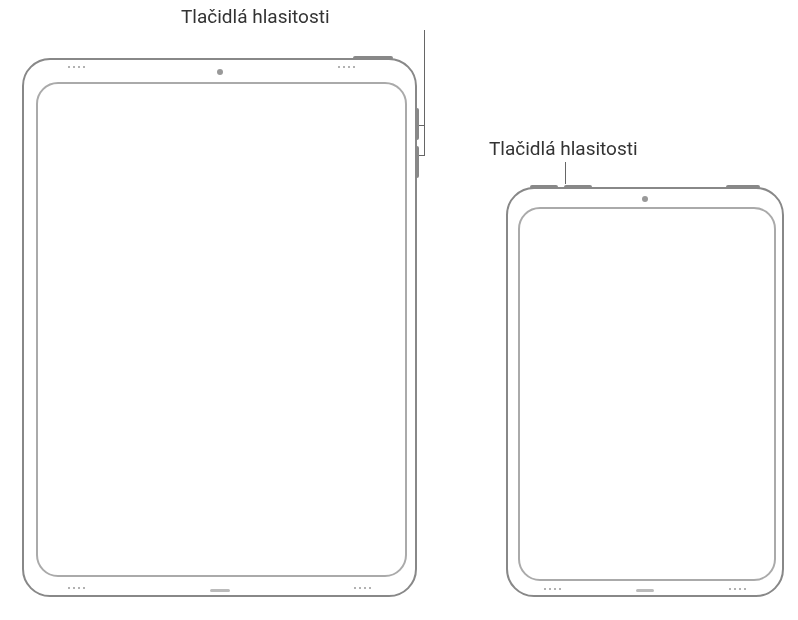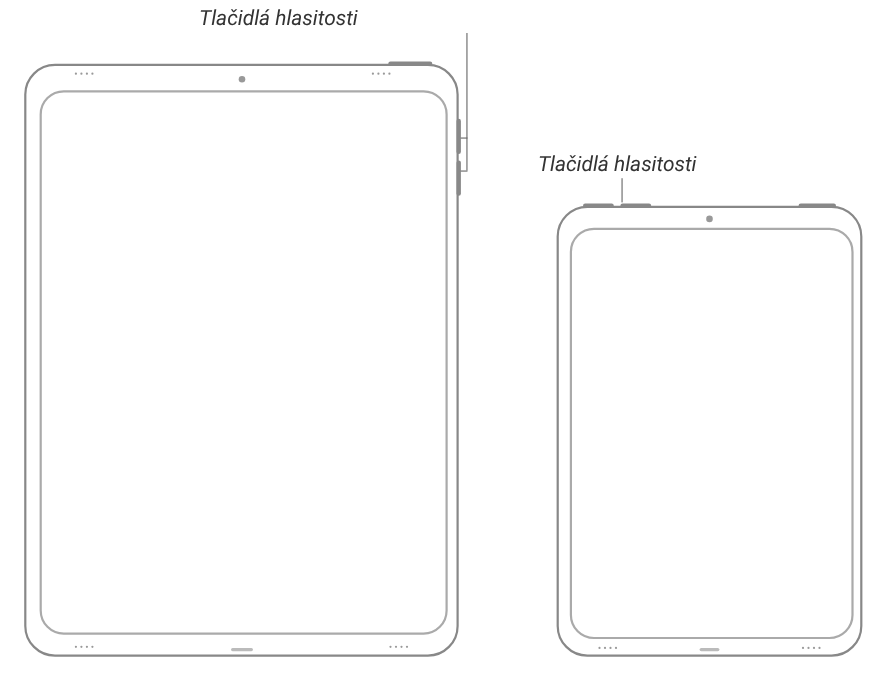--- a/index.html
+++ b/index.html
@@ -12,21 +12,20 @@
       height: 620px;
       background: #fff;
       font-family: -apple-system, BlinkMacSystemFont, "Segoe UI", Roboto, sans-serif;
       position: relative;
     }
     .label {
       position: absolute;
       font-size: 19px;
       color: #333;
       white-space: nowrap;
-      font-style: italic;
     }
     .leader {
       position: absolute;
       background: #666;
     }
     .ipad {
       position: absolute;
       border: 2px solid #888;
       border-radius: 28px;
       background: #fff;

